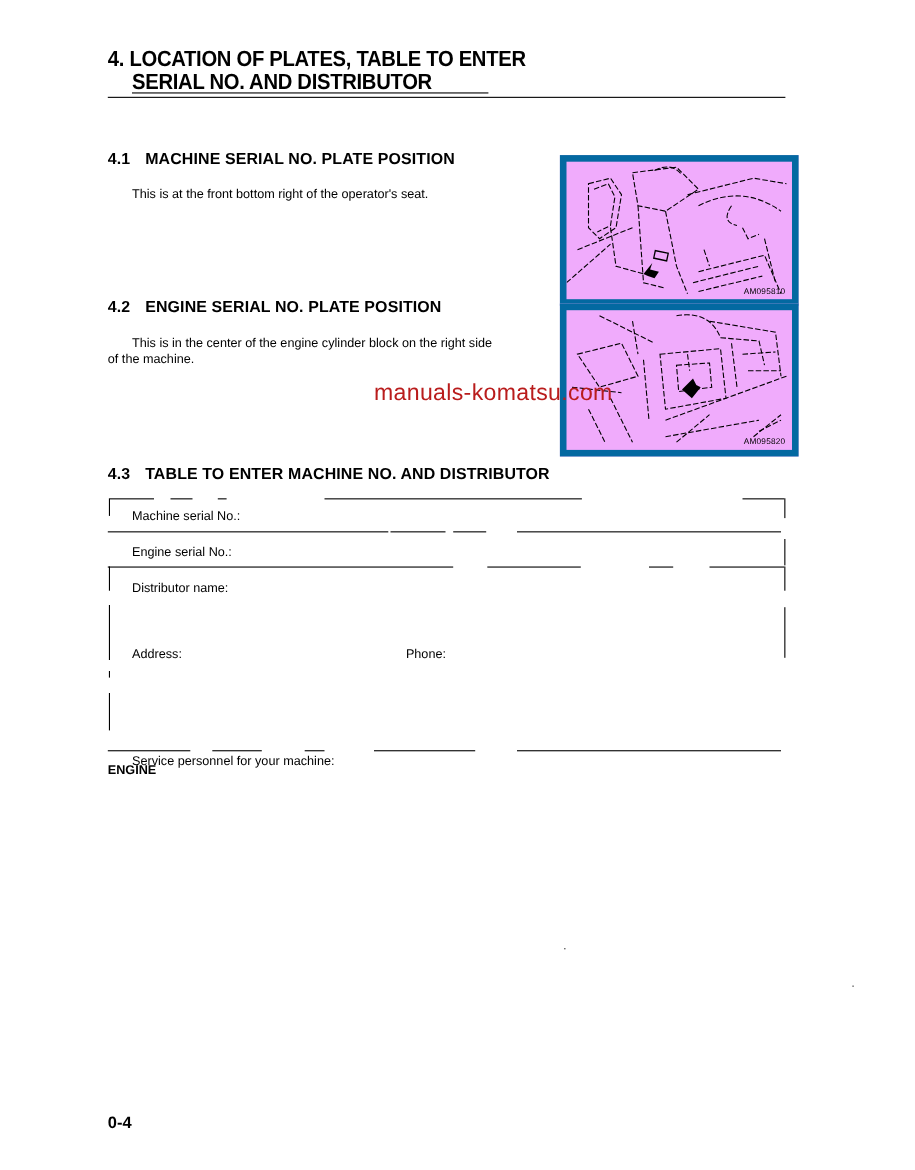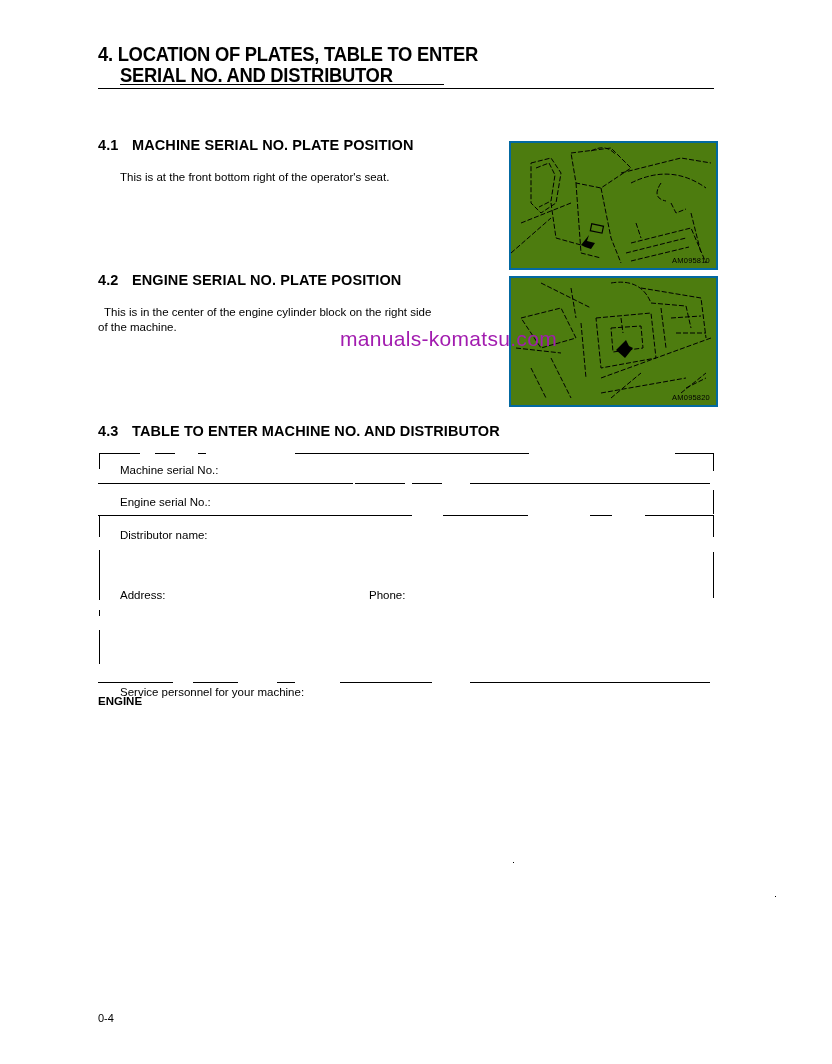--- a/index.html
+++ b/index.html
@@ -7,28 +7,28 @@
          font-family:"Liberation Sans", sans-serif; }
   .abs { position:absolute; }
   .title { left:98px; top:44px; font-family:"Liberation Sans", sans-serif; font-weight:bold;
            font-size:20px; line-height:21px; letter-spacing:-0.3px; transform:scaleX(0.92); transform-origin:left top; }
   .title .l2 { padding-left:24px; display:block; }
   .title-rule { left:98px; top:88px; width:616px; height:1px; background:#000; }
   .title-under { left:120px; top:84px; width:324px; height:1px; background:#000; }
   .h2 { font-weight:bold; font-size:14.5px; letter-spacing:0.1px; white-space:nowrap; }
   .h2 .num { display:inline-block; width:34px; }
   .body { font-size:11.5px; line-height:15px; white-space:nowrap; }
-  .fig { border:2px solid #0369a1; background:#4d7c0f; overflow:hidden; }
+  .fig { border:6px solid #0369a1; background:#f0abfc; overflow:hidden; }
   .fig-id { position:absolute; right:6px; bottom:3px; font-size:7.5px; letter-spacing:0.2px; }
-  .watermark { left:340px; top:327px; font-size:21px; letter-spacing:0.3px; color:#a21caf; white-space:nowrap; }
+  .watermark { left:340px; top:346px; font-size:21px; letter-spacing:0.3px; color:#b91c1c; white-space:nowrap; }
   .hl { position:absolute; height:1px; background:#000; }
   .vl { position:absolute; width:1px; background:#000; }
   .lbl { position:absolute; font-size:11.5px; white-space:nowrap; }
   .remarks { left:98px; top:695px; font-weight:bold; font-size:11.5px; }
-  .pageno { left:98px; top:1012px; font-weight:normal; font-size:11px; }
+  .pageno { left:98px; top:1012px; font-weight:bold; font-size:15px; }
   .dot { position:absolute; width:1px; height:1px; background:#000; }
 </style>
 </head>
 <body>
 
 <div class="abs title">
   <span>4. LOCATION OF PLATES, TABLE TO ENTER</span>
   <span class="l2">SERIAL NO. AND DISTRIBUTOR</span>
 </div>
 <div class="abs title-under"></div>
@@ -63,21 +63,21 @@
     </g>
     <rect x="80" y="82" width="12" height="7" fill="none" stroke="#000" stroke-width="1.2" transform="rotate(12 86 85)"></rect>
     <path d="M70 102 L78 92 L76 98 L84 100 L80 106 L74 104 Z" fill="#000"></path>
   </svg>
   <span class="fig-id">AM095810</span>
 </div>
 
 <div class="abs h2" style="left:98px; top:272px;">
   <span class="num">4.2</span><span>ENGINE SERIAL NO. PLATE POSITION</span>
 </div>
-<div class="abs body" style="left:104px; top:305px;">This is in the center of the engine cylinder block on the right side</div>
+<div class="abs body" style="left:120px; top:305px;">This is in the center of the engine cylinder block on the right side</div>
 <div class="abs body" style="left:98px; top:320px;">of the machine.</div>
 
 <div class="abs fig" style="left:509px; top:276px; width:205px; height:127px;">
   <svg width="205" height="127" viewBox="0 0 205 127">
     <g fill="none" stroke="#000" stroke-width="1" stroke-dasharray="5 2">
       <path d="M30 5 L80 30"></path>
       <path d="M60 10 L65 40"></path>
       <path d="M100 5 Q130 0 140 25"></path>
       <path d="M130 10 L190 20 L195 60"></path>
       <path d="M140 25 L175 28 L180 50"></path>

